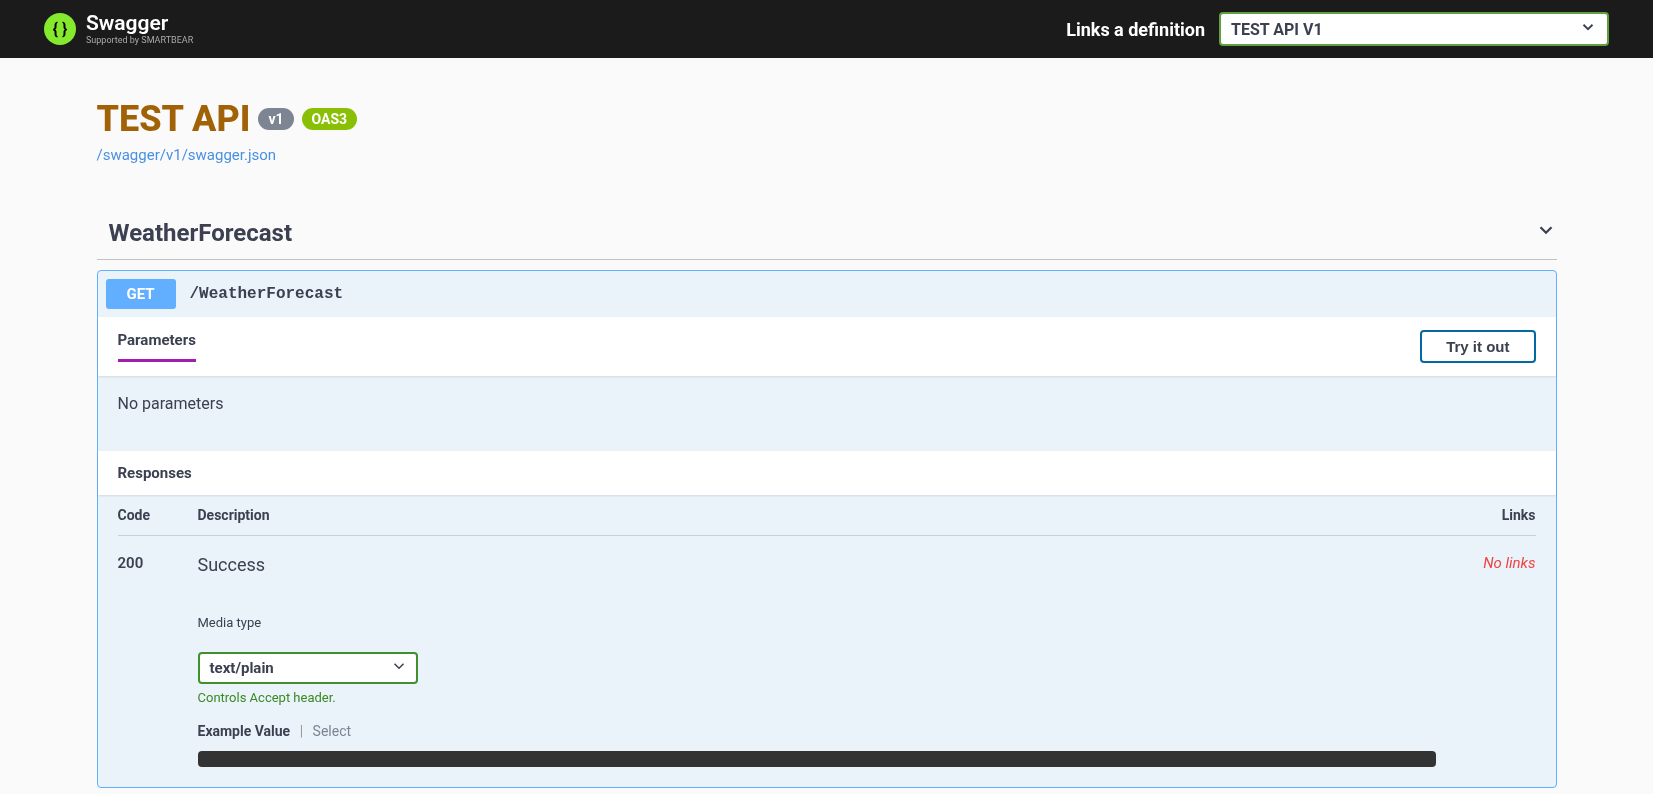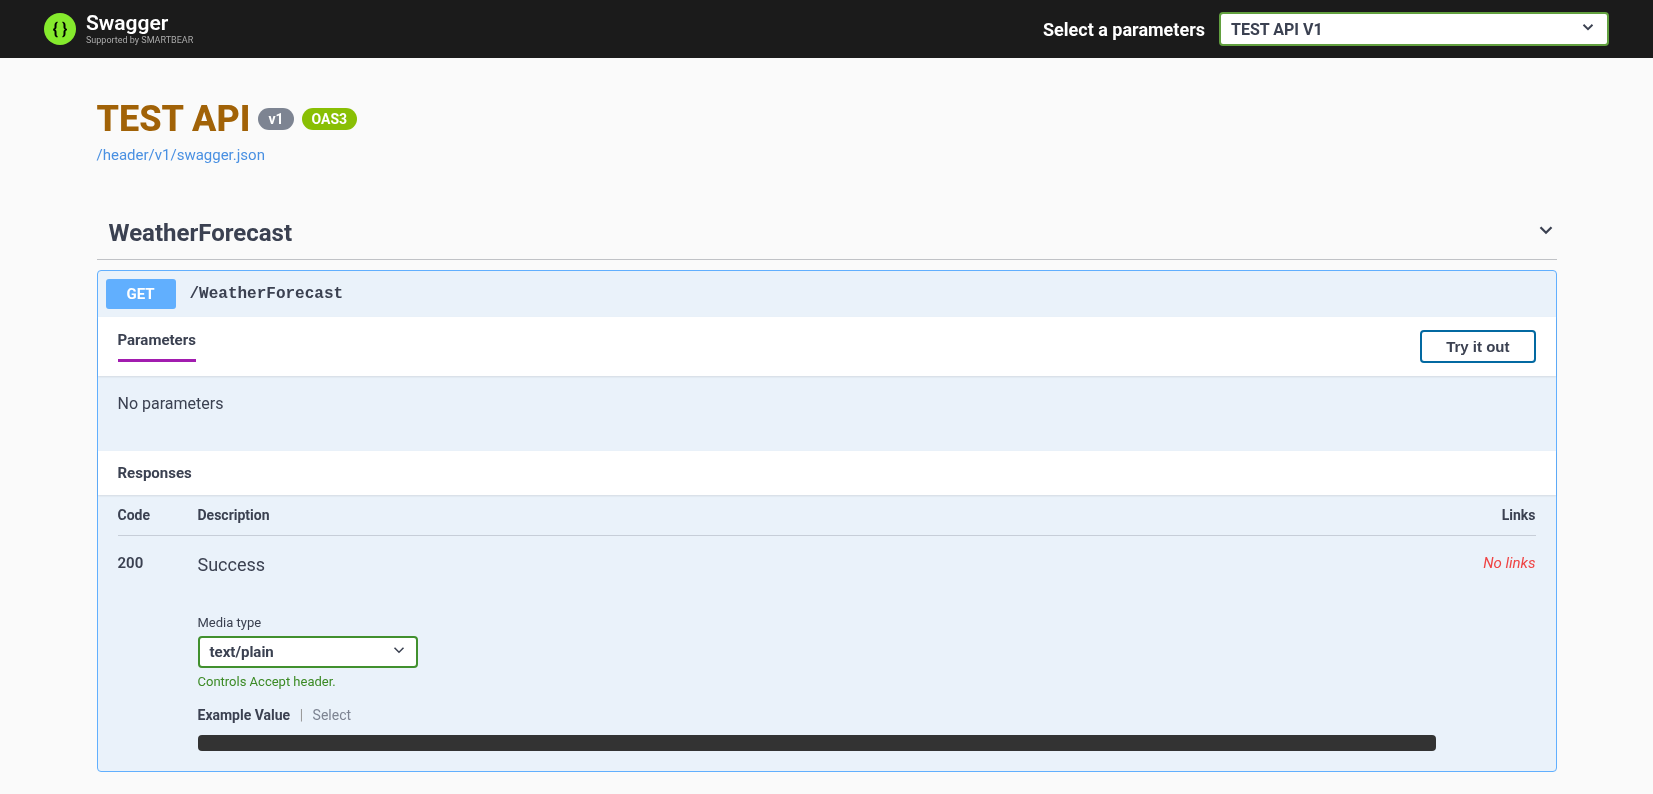--- a/index.html
+++ b/index.html
@@ -44,21 +44,21 @@
 .resp-table-head { display: flex; border-bottom: 1px solid rgba(59,65,81,0.2); padding: 12px 0; font-weight: 700; font-size: 14px; }
 .col-code { width: 80px; }
 .col-desc { flex: 1; }
 .col-links { width: 100px; text-align: right; }
 .resp-row { display: flex; padding: 18px 0 0 0; }
 .resp-code { width: 80px; font-weight: 600; font-size: 15px; }
 .resp-desc { flex: 1; font-size: 18px; }
 .resp-links { width: 100px; text-align: right; font-style: italic; font-size: 15px; color: #ef4444; }
 .media-block { margin-top: 40px; }
 .media-label { font-size: 13px; color: #3b4151; }
-.media-select { margin-top: 6px; width: 220px; height: 32px; border: 2px solid #41902e; border-radius: 4px; padding: 0 28px 0 10px; font-size: 15px; font-weight: 700; background: #fff; display: flex; align-items: center; position: relative; cursor: pointer; }
+.media-select { margin-top: 22px; width: 220px; height: 32px; border: 2px solid #41902e; border-radius: 4px; padding: 0 28px 0 10px; font-size: 15px; font-weight: 700; background: #fff; display: flex; align-items: center; position: relative; cursor: pointer; }
 .media-select .chev { position: absolute; right: 8px; }
 .media-hint { color: #3b8a24; font-size: 13px; margin-top: 6px; }
 .example-tabs { margin-top: 18px; font-size: 14px; }
 .example-tabs .active { font-weight: 700; color: #3b4151; }
 .example-tabs .sep { color: #999; margin: 0 6px; }
 .example-tabs .inactive { color: #7d8492; cursor: pointer; }
 .example-body { background: #333; border-radius: 4px; height: 16px; margin-top: 12px; }
 
 .chev-svg { width: 18px; height: 18px; }
 </style>
@@ -67,41 +67,41 @@
 
 <div class="topbar">
   <div class="logo-wrap">
     <div class="logo-circle">{ }</div>
     <div>
       <div class="logo-text">Swagger</div>
       <div class="logo-sub">Supported by SMARTBEAR</div>
     </div>
   </div>
   <div class="topbar-right">
-    <span class="topbar-label">Select a parameters</span>
+    <span class="topbar-label">Links a definition</span>
     <div class="def-select">
       <span>TEST API V1</span>
       <span class="chev">
         <svg class="chev-svg" viewBox="0 0 24 24" fill="none" stroke="#3b4151" stroke-width="2.5">
             <polyline points="6 9 12 15 18 9"></polyline>
           </svg>
       </span>
     </div>
   </div>
 </div>
 
 <div class="container">
 
   <div class="api-header">
     <div class="api-title-row">
       <h1 class="api-title">TEST API</h1>
       <span class="badge-v">v1</span>
       <span class="badge-oas">OAS3</span>
     </div>
-    <a href="#" class="api-link">/header/v1/swagger.json</a>
+    <a href="#" class="api-link">/swagger/v1/swagger.json</a>
   </div>
 
   <div class="tag-section">
     <span class="tag-name">WeatherForecast</span>
     <span>
       <svg width="22" height="22" viewBox="0 0 24 24" fill="none" stroke="#3b4151" stroke-width="2.5">
           <polyline points="6 9 12 15 18 9"></polyline>
         </svg>
     </span>
   </div>

